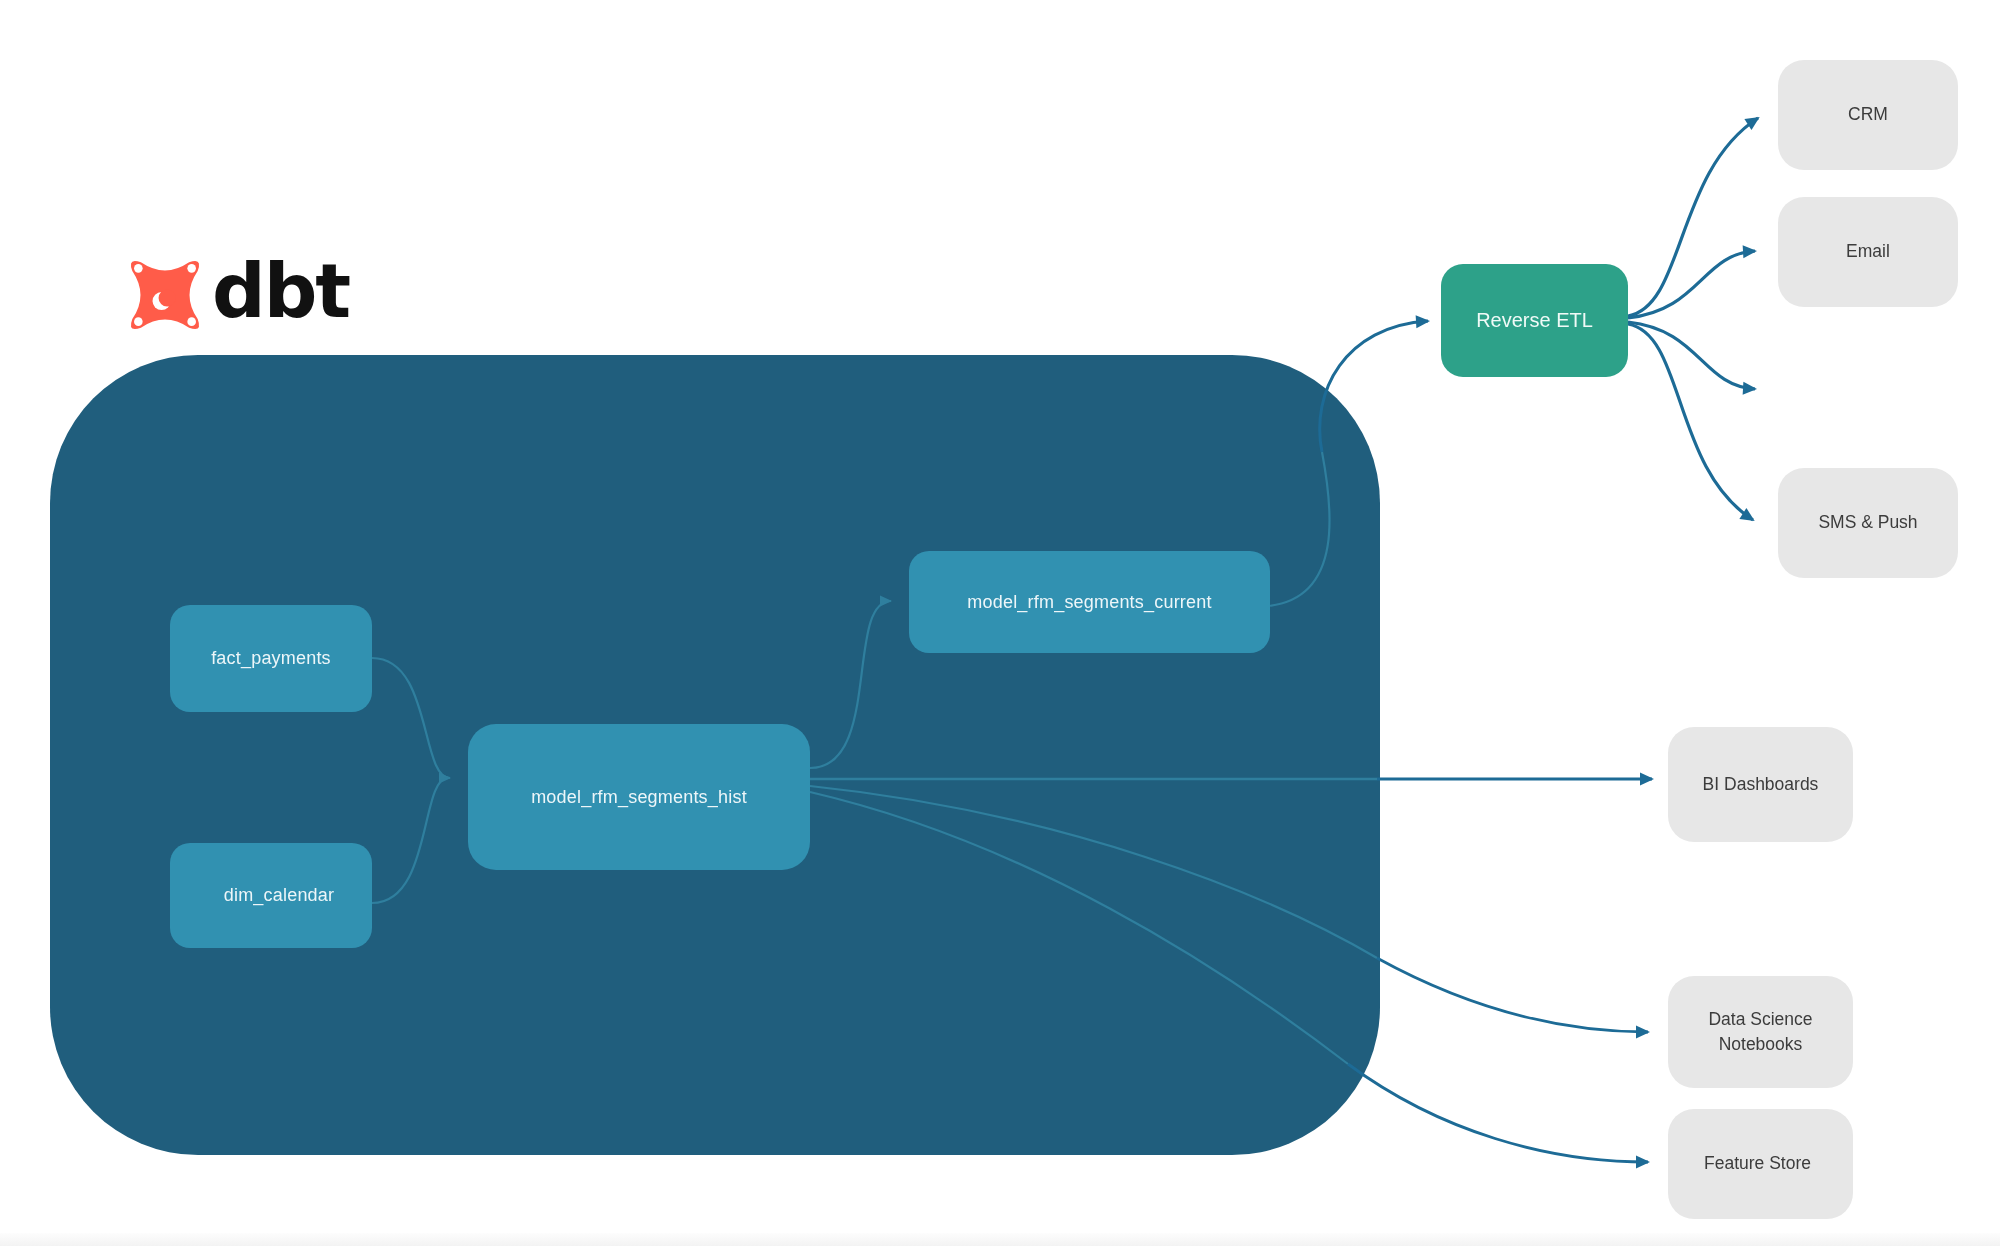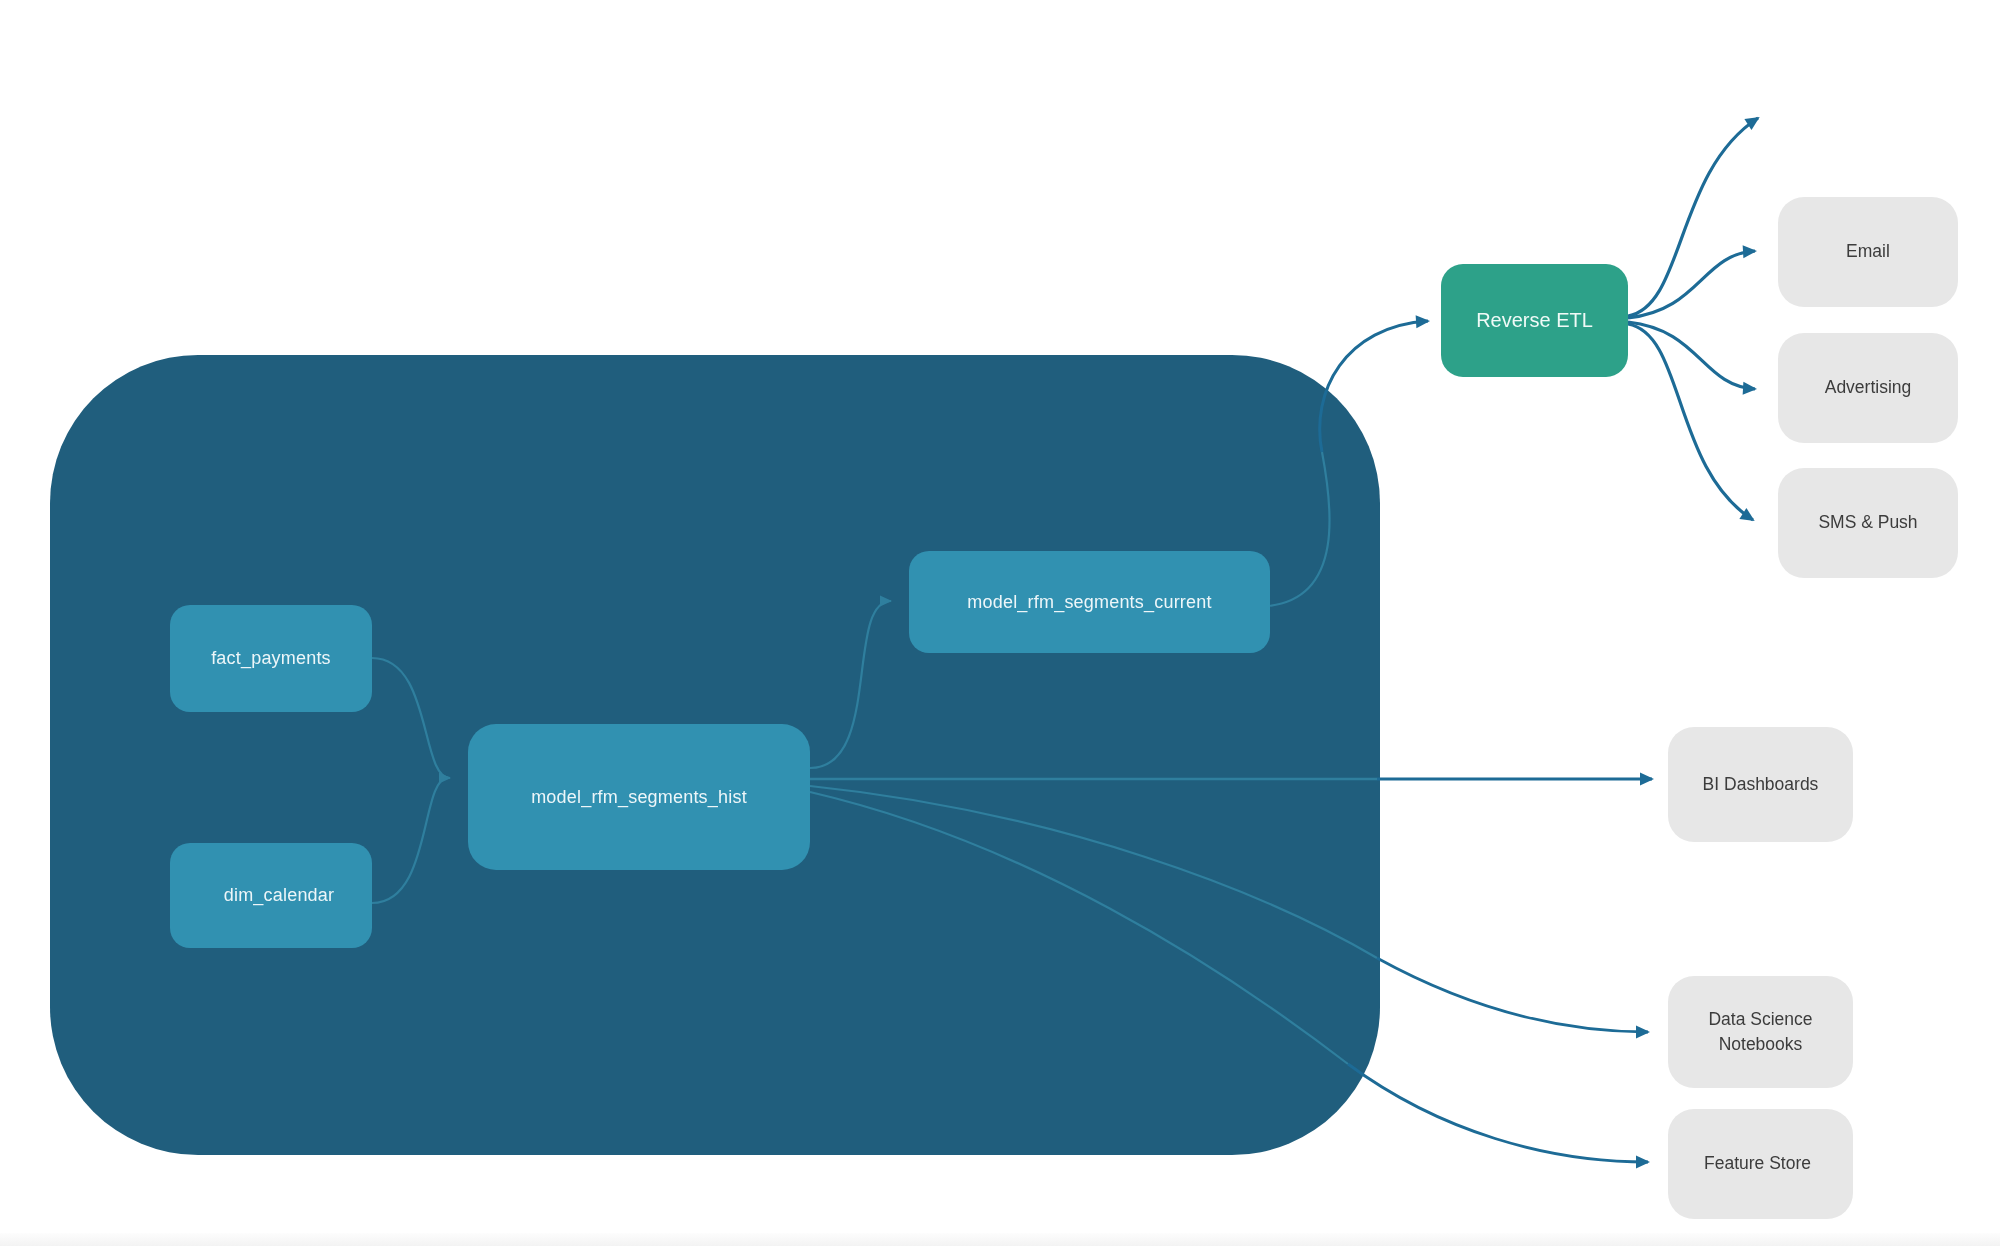--- a/index.html
+++ b/index.html
@@ -46,20 +46,32 @@
     background:linear-gradient(#fdfdfd,#f3f3f3);z-index:0;
   }
 </style>
 </head>
 <body>
 
 <div class="stage">
 
   <div class="bottom-strip"></div>
 
+  <div class="logo">
+    <svg class="logo-icon" viewBox="0 0 100 100">
+      <path d="M12 22 Q6 6 22 12 Q50 31 78 12 Q94 6 88 22 Q69 50 88 78 Q94 94 78 88 Q50 69 22 88 Q6 94 12 78 Q31 50 12 22 Z" fill="#ff5c49"></path>
+      <circle cx="19" cy="19" r="5" fill="#ffffff"></circle>
+      <circle cx="81" cy="19" r="5" fill="#ffffff"></circle>
+      <circle cx="19" cy="81" r="5" fill="#ffffff"></circle>
+      <circle cx="81" cy="81" r="5" fill="#ffffff"></circle>
+      <circle cx="46" cy="57" r="10.5" fill="#ffffff"></circle>
+      <circle cx="52.5" cy="53.5" r="10" fill="#ff5c49"></circle>
+    </svg>
+    <div class="logo-word">dbt</div>
+  </div>
 
   <div class="container-box"></div>
 
   <svg class="edges" viewBox="0 0 2000 1246">
     <defs>
       <marker id="ah-f" markerUnits="userSpaceOnUse" markerWidth="15" markerHeight="13" refX="12" refY="6.5" orient="auto">
         <path d="M1,1 L13,6.5 L1,12 Z" fill="#2f7f9e"></path>
       </marker>
       <marker id="ah-s" markerUnits="userSpaceOnUse" markerWidth="17" markerHeight="15" refX="13" refY="7.5" orient="auto">
         <path d="M1,1 L15,7.5 L1,14 Z" fill="#1d6b96"></path>
@@ -101,28 +113,28 @@
   </div>
 
   <div class="node model-node" style="left:909px;top:551px;width:361px;height:102px;">
     <span>model_rfm_segments_current</span>
   </div>
 
   <div class="node reverse-etl-node" style="left:1441px;top:264px;width:187px;height:113px;">
     <span>Reverse ETL</span>
   </div>
 
+  <div class="node target-node" style="left:1778px;top:60px;width:180px;height:110px;">
+    <span>CRM</span>
+  </div>
 
   <div class="node target-node" style="left:1778px;top:197px;width:180px;height:110px;">
     <span>Email</span>
   </div>
 
-  <div class="node target-node" style="left:1778px;top:333px;width:180px;height:110px;">
-    <span>Advertising</span>
-  </div>
 
   <div class="node target-node" style="left:1778px;top:468px;width:180px;height:110px;">
     <span>SMS &amp; Push</span>
   </div>
 
   <div class="node target-node" style="left:1668px;top:727px;width:185px;height:115px;">
     <span>BI Dashboards</span>
   </div>
 
   <div class="node target-node" style="left:1668px;top:976px;width:185px;height:112px;">

